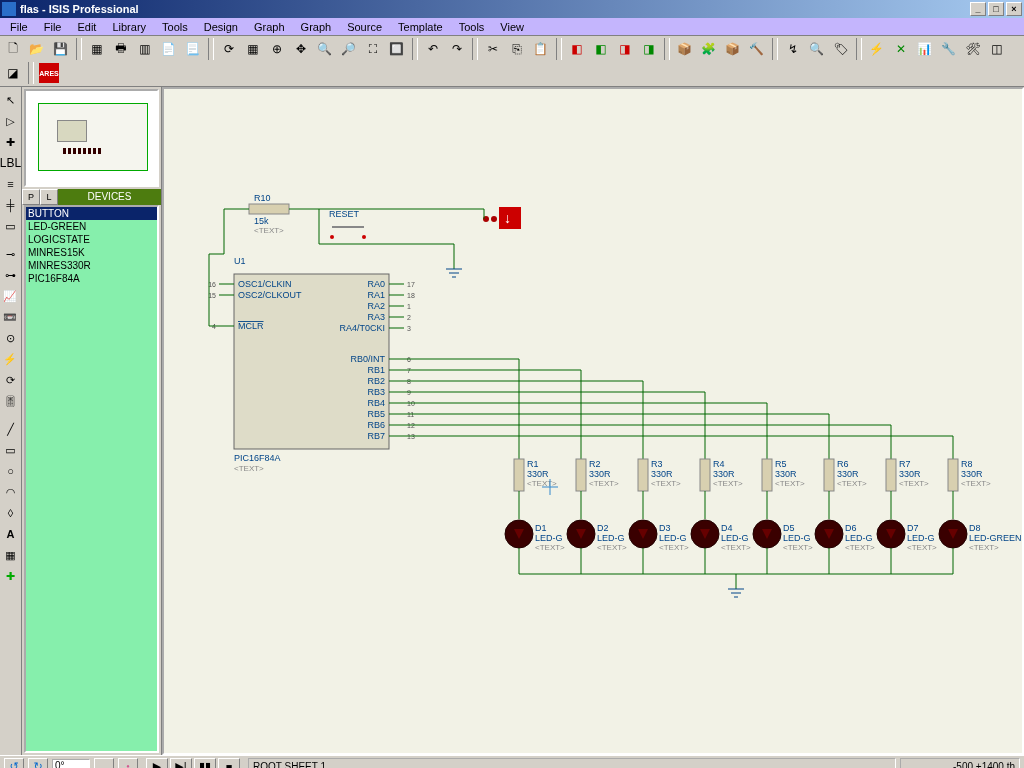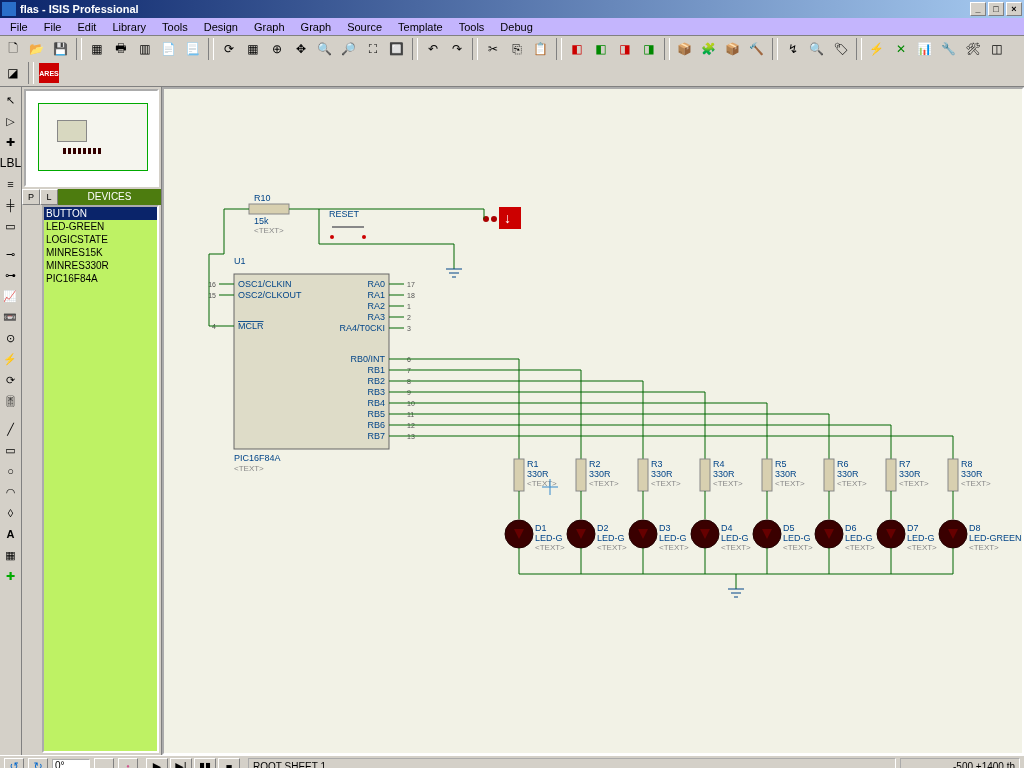--- a/index.html
+++ b/index.html
@@ -29,21 +29,21 @@
 .overview { height: 98px; border: 2px inset #fff; margin:2px; background:#fff; position:relative;}
 .overview .mini { position:absolute; left:12px; top:12px; width:110px; height:68px; border:1px solid #0a0; background:#f5f5ee;}
 .overview .chip { position:absolute; left:18px; top:16px; width:30px; height:22px; background:#d8d8c0; border:1px solid #888;}
 .overview .leds { position:absolute; left:24px; top:44px; display:flex; gap:2px;}
 .overview .leds i{ width:3px; height:6px; background:#300; display:block;}
 
 .devhdr { display:flex; height:16px;}
 .devhdr .btn { width:18px; height:16px; border:1px solid #808080; border-top-color:#fff; border-left-color:#fff; background:#d4d0c8; text-align:center; font-size:9px; line-height:14px;}
 .devhdr .lbl { flex:1; background:#4d7c0f; color:#fff; text-align:center; font-size:10px; line-height:16px;}
 
-.devlist { flex:1; border: 2px inset #fff; margin:0 2px 2px 20px; background:#bef264; overflow:hidden;}
+.devlist { flex:1; border: 2px inset #fff; margin:0 2px 2px 2px; background:#86efac; overflow:hidden;}
 .devlist div { padding:1px 2px; font-size:10px; white-space:nowrap;}
 .devlist .sel { background:#0a246a; color:#fff;}
 
 
 .canvaswrap { flex:1; position:relative; background:#f2f2e6; border:2px inset #fff; overflow:hidden;}
 .dotgrid { position:absolute; inset:0; background-image: radial-gradient(circle, #b8b8a8 0.6px, transparent 0.6px); background-size: 8px 8px;}
 .sch { position:absolute; inset:0; }
 
 
 .wire { stroke:#006600; stroke-width:1; fill:none;}
@@ -80,21 +80,21 @@
   <span>File</span>
   <span>Edit</span>
   <span>Library</span>
   <span>Tools</span>
   <span>Design</span>
   <span>Graph</span>
   <span>Graph</span>
   <span>Source</span>
   <span>Template</span>
   <span>Tools</span>
-  <span>Debug</span>
+  <span>View</span>
 </div>
 
 <div class="toolbars">
   <span class="tbtn">🗋</span>
   <span class="tbtn">📂</span>
   <span class="tbtn">💾</span>
   <span class="tsep"></span>
   <span class="tbtn">▦</span>
   <span class="tbtn">🖶</span>
   <span class="tbtn">▥</span>

